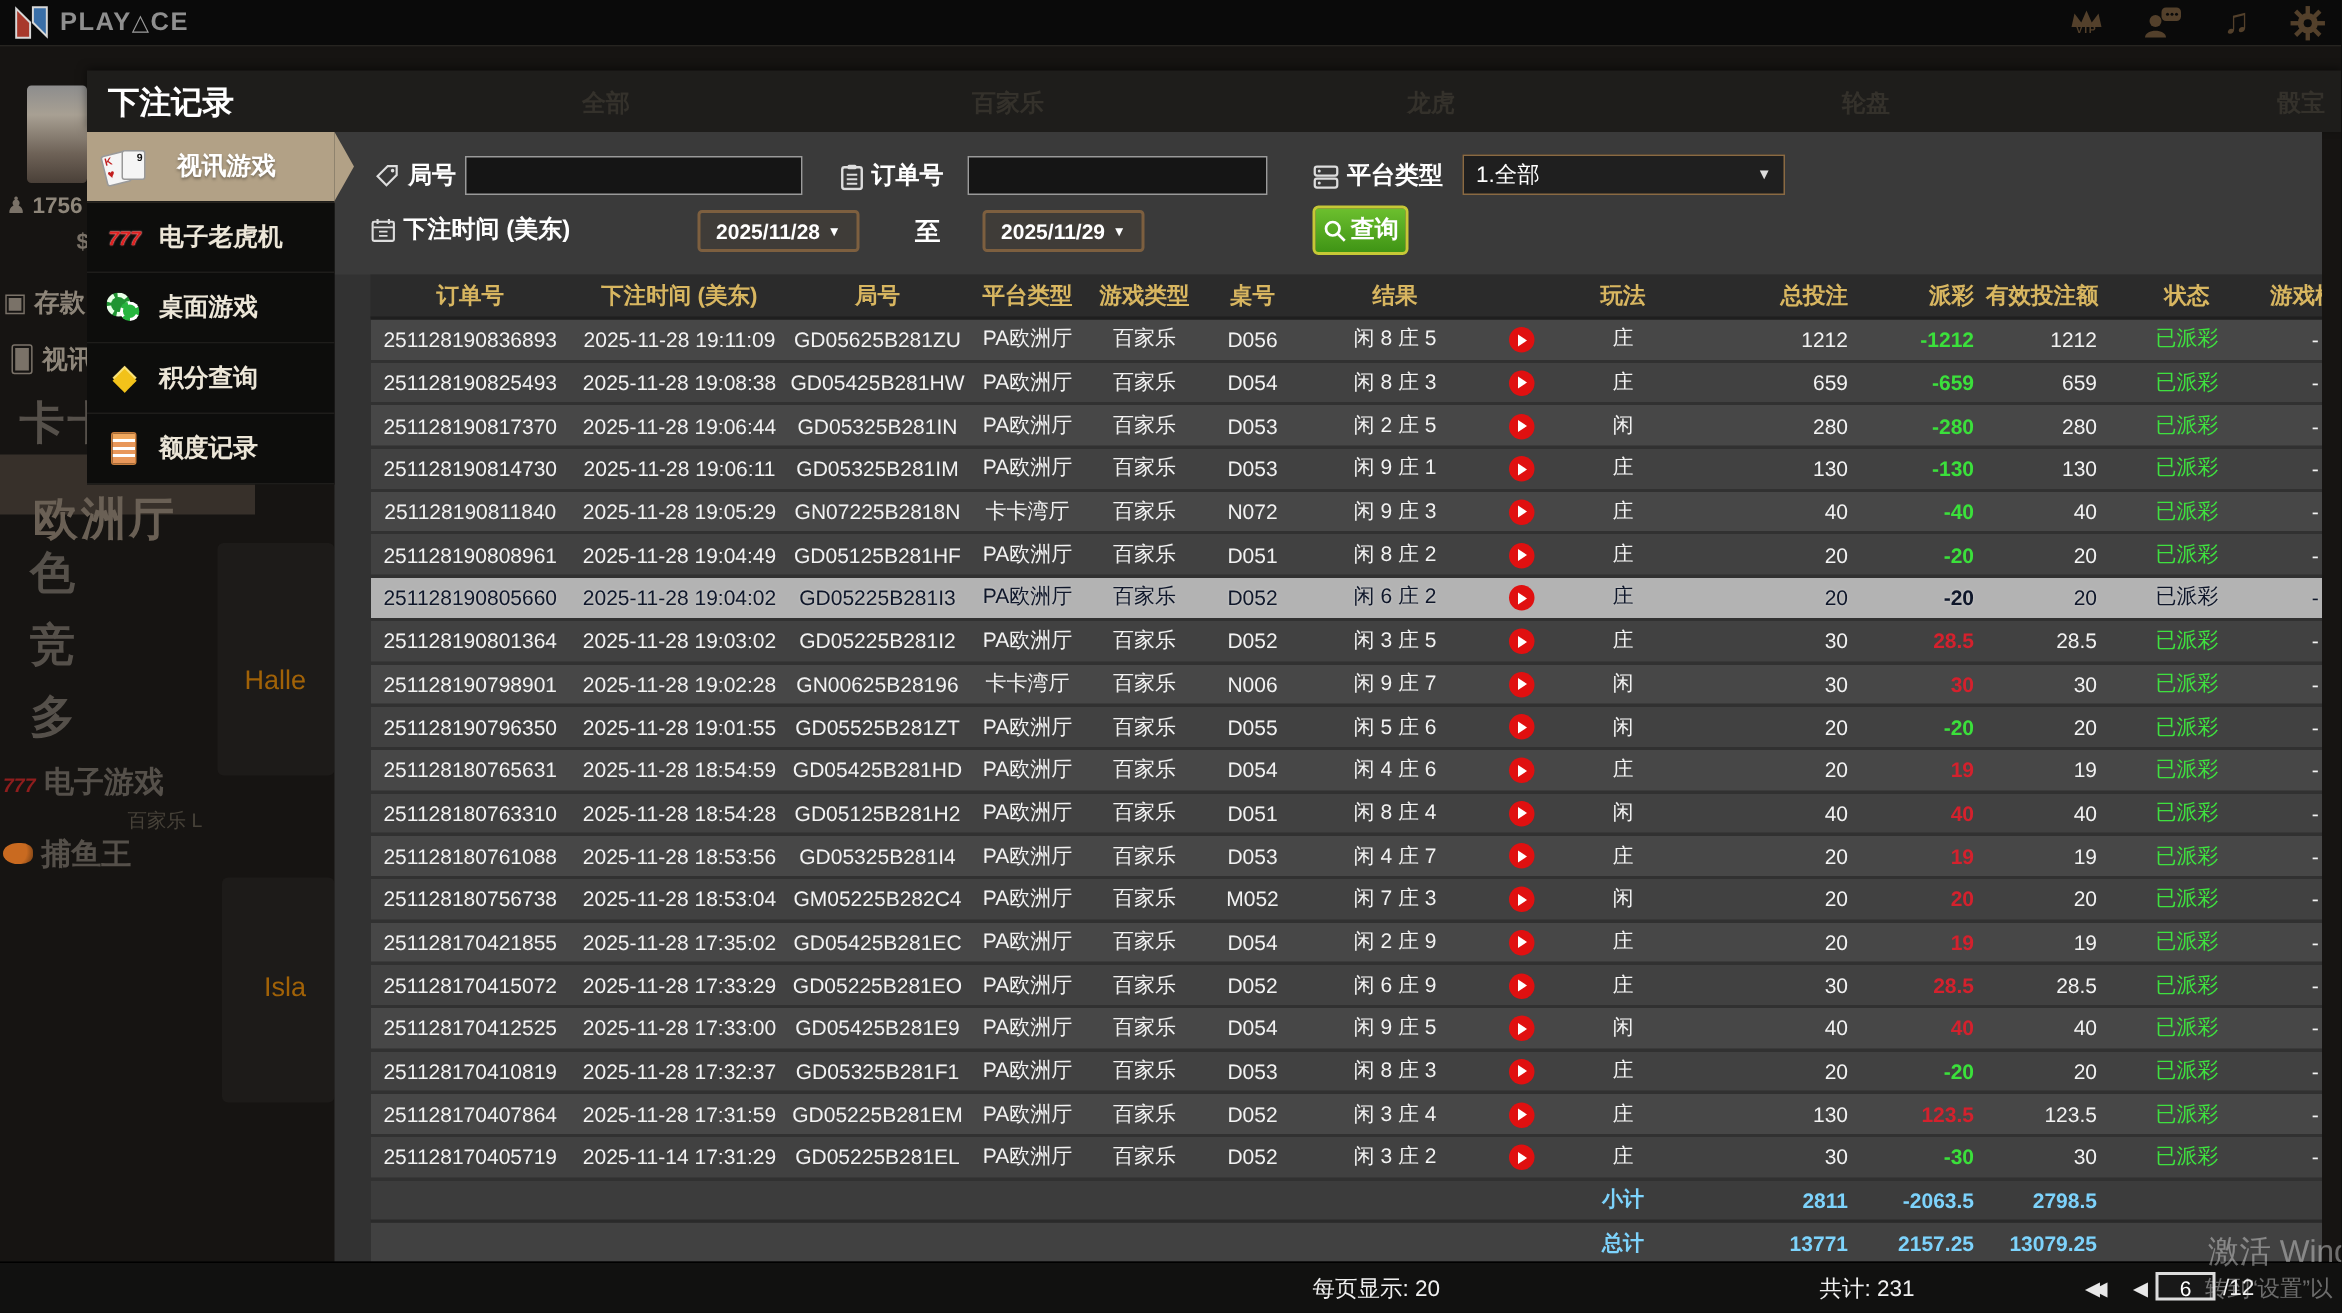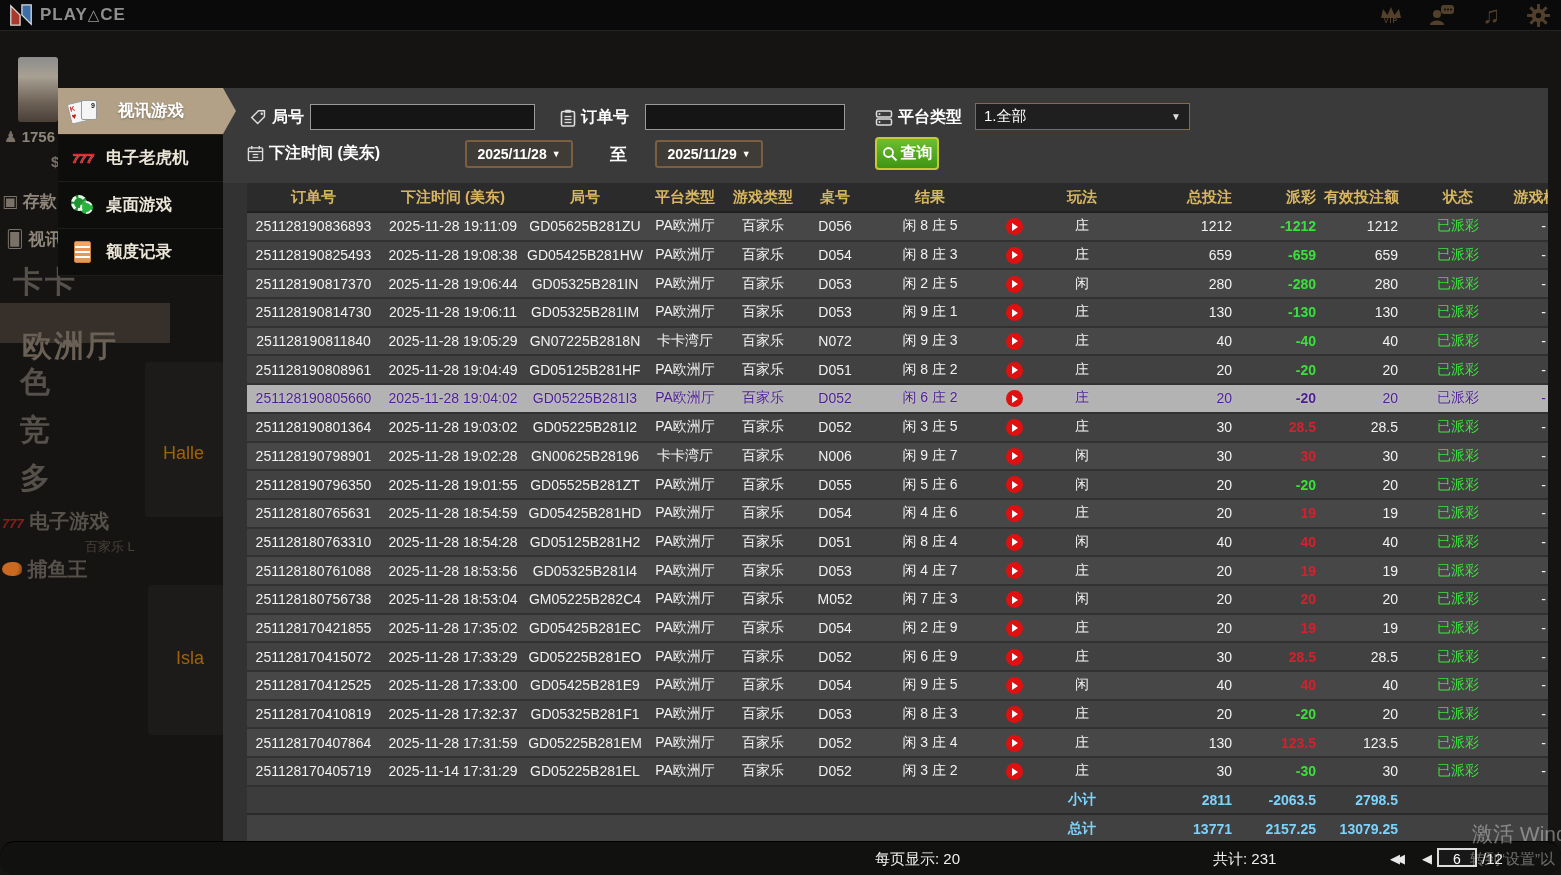--- a/index.html
+++ b/index.html
@@ -93,36 +93,36 @@
   table{border-collapse:collapse;table-layout:fixed;width:1348px;}
   col.w0{width:133px}col.w1{width:146px}col.w2{width:118px}col.w3{width:82px}
   col.w4{width:74px}col.w5{width:70px}col.w6{width:120px}col.w7{width:48px}
   col.w8{width:88px}col.w9{width:120px}col.w10{width:78px}col.w11{width:100px}
   col.w12{width:68px}col.w13{width:103px}
   thead th{height:28px;background:#2b2b2b;color:#d8b660;font-size:15px;font-weight:bold;
     text-align:center;padding:0;white-space:nowrap;border-bottom:2px solid #1f1f1f;}
   tbody td{height:26.7px;padding:0;font-size:14px;color:#f2f2f2;text-align:center;
     white-space:nowrap;border-bottom:2px solid #313131;background:#474747;overflow:hidden;}
   tbody tr:nth-child(even) td{background:#414141;}
-  tbody tr.selected td{background:#b3b3b3;color:#4c1d95;text-shadow:0 0 2px rgba(255,255,255,.4);}
+  tbody tr.selected td{background:#b3b3b3;color:#0f172a;text-shadow:0 0 2px rgba(255,255,255,.4);}
   td.c9,th.c9{text-align:right;padding-right:14px;}
   td.c10,th.c10{text-align:right;padding-right:8px;}
   td.c11,th.c11{text-align:right;padding-right:26px;}
   td.neg{color:#3be03b;font-weight:bold;}
   td.pos{color:#d4212d;font-weight:bold;}
   td.stat{color:#3fe03f;}
   .play-btn{display:inline-block;width:17px;height:17px;border-radius:50%;background:#e01010;
     position:relative;cursor:pointer;vertical-align:middle;}
   .play-btn::before{content:"";position:absolute;left:6.5px;top:4.5px;border-top:4px solid transparent;
     border-bottom:4px solid transparent;border-left:6px solid #fff;}
   tr.sumrow td{background:#3c3c3c;color:#7dd3fc;font-weight:bold;border-bottom:2px solid #2a2a2a;}
   tr.sumrow td.c8{text-align:center;}
   
   .botbar{position:absolute;left:0;bottom:0;width:100%;height:33px;background:#111110;
-    border-top:1px solid #000;z-index:15;border-radius:15px;}
+    border-top:1px solid #000;z-index:15;}
   .botbar .txt{position:absolute;top:8px;color:#f0f0f0;font-size:15px;}
   .pgarrow{position:absolute;top:9px;color:#e8e8e8;font-size:13px;cursor:pointer;}
   .pgfirst{letter-spacing:-5px;}
   .pgbox{position:absolute;left:1437px;top:6px;width:40px;height:19px;border:2px solid #dcdcdc;
     background:#181818;color:#fff;font-size:14px;text-align:center;line-height:19px;box-sizing:border-box;}
   
   .wm{position:absolute;z-index:60;color:rgba(235,235,235,.42);white-space:nowrap;}
   .wm1{left:1472px;top:820px;font-size:21px;}
   .wm2{left:1470px;top:850px;font-size:15px;}
 </style>
@@ -204,36 +204,48 @@
             <rect x="10.6" y="1" width="2.8" height="6" transform="rotate(135 12 12)"></rect>
             <rect x="10.6" y="17" width="2.8" height="6" transform="rotate(135 12 12)"></rect>
             <circle cx="12" cy="12" r="6.5"></circle>
           </g>
           <circle cx="12" cy="12" r="2.6" fill="#0a0a0a"></circle>
         </svg>
       </div>
     </div>
   </div>
 
+  <div class="m-title">
+    <span class="ttl">下注记录</span>
+    <span class="dimtab" style="left:330px;">全部</span>
+    <span class="dimtab" style="left:590px;">百家乐</span>
+    <span class="dimtab" style="left:880px;">龙虎</span>
+    <span class="dimtab" style="left:1170px;">轮盘</span>
+    <span class="dimtab" style="left:1460px;">骰宝</span>
+  </div>
 
   <div class="m-side">
     <div class="m-item active">
       <span class="ic ic-cards">
           <span class="c1"></span>
           <span class="c2"></span>
         </span>
       <span class="lbl">视讯游戏</span>
     </div>
     <div class="m-item">
       <span class="ic ic-slots"></span>
       <span class="lbl">电子老虎机</span>
     </div>
     <div class="m-item">
       <span class="ic ic-chip"></span>
       <span class="lbl">桌面游戏</span>
+    </div>
+    <div class="m-item">
+      <span class="ic ic-gem"></span>
+      <span class="lbl">积分查询</span>
     </div>
     <div class="m-item">
       <span class="ic ic-doc"></span>
       <span class="lbl">额度记录</span>
     </div>
   </div>
 
   <div class="m-main">
     <div class="filters">
       <div class="flabel" style="left:27px;top:19px;">

